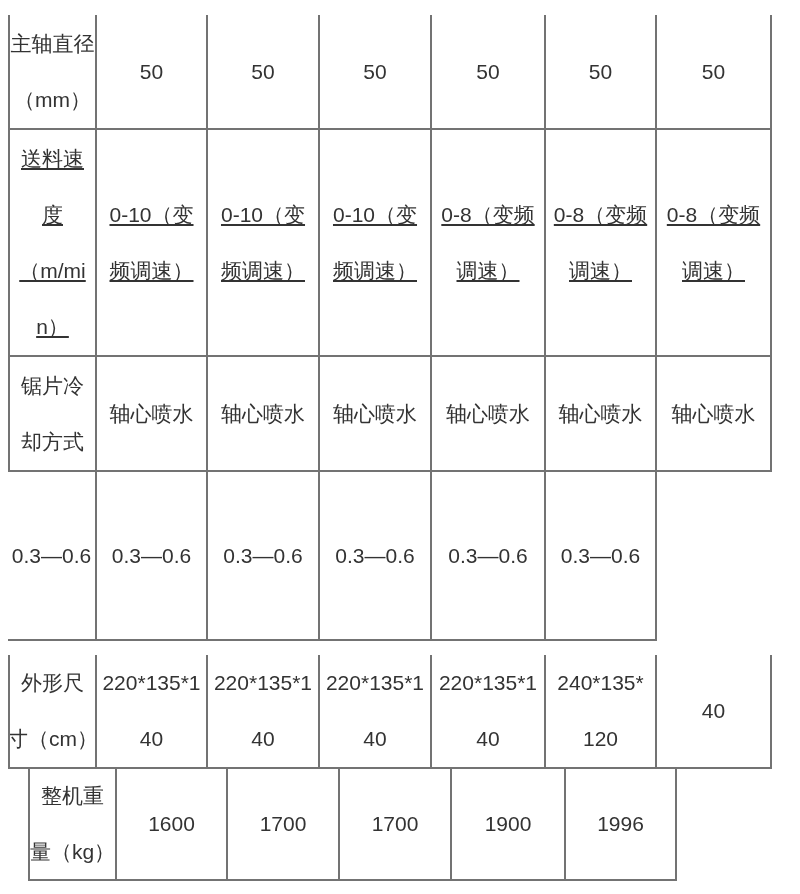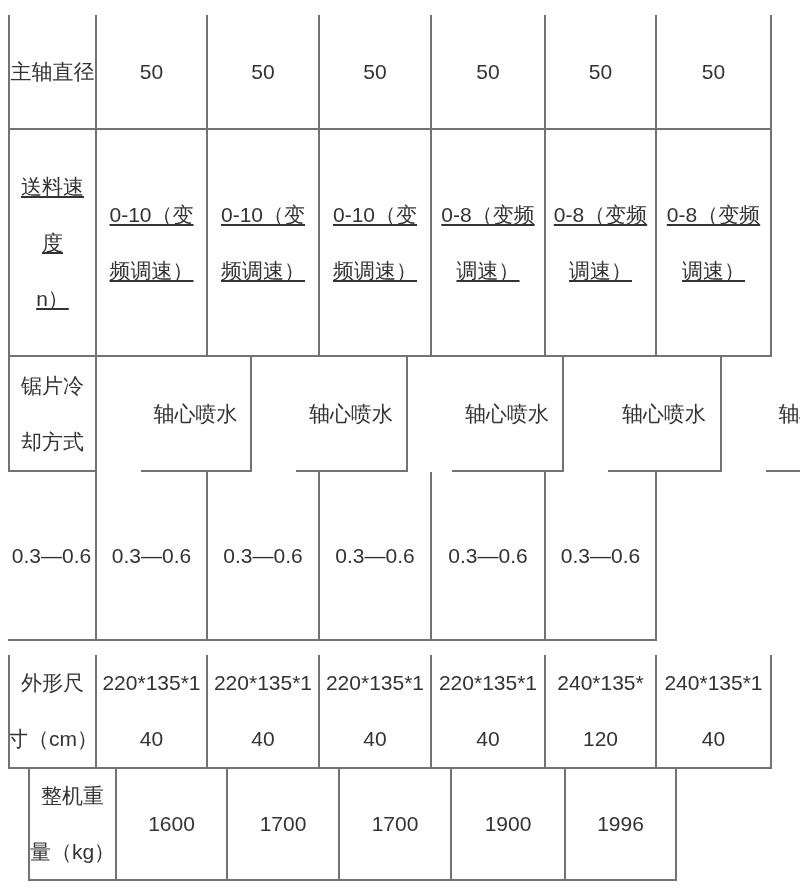--- a/index.html
+++ b/index.html
@@ -23,21 +23,21 @@
     width: 744px;
     display: flex;
     flex-direction: column;
   }
   .row {
     display: grid;
     grid-template-columns: 89px 111px 112px 112px 114px 111px 115px;
   }
   .r0 { height: 115px; }
   .r1 { height: 227px; text-decoration: underline; }
-  .r2 { height: 115px; gap: 44px; }
+  .r2 { height: 115px; }
   .r3 { height: 169px; }
   .r4 { height: 114px; margin-top: 14px; }
   .r5 { height: 112px; padding-left: 20px; }
   .cell {
     border-right: 2px solid var(--line-color);
     border-bottom: 2px solid var(--line-color);
     display: flex;
     flex-direction: column;
     align-items: center;
     justify-content: center;
@@ -55,20 +55,21 @@
   }
 </style>
 </head>
 <body>
 
 <div class="spec-table">
 
   <div class="row r0">
     <div class="cell first">
       <span class="ln">主轴直径</span>
+      <span class="ln">（mm）</span>
     </div>
     <div class="cell">
       <span class="ln">50</span>
     </div>
     <div class="cell">
       <span class="ln">50</span>
     </div>
     <div class="cell">
       <span class="ln">50</span>
     </div>
@@ -80,20 +81,21 @@
     </div>
     <div class="cell">
       <span class="ln">50</span>
     </div>
   </div>
 
   <div class="row r1">
     <div class="cell first">
       <span class="ln">送料速</span>
       <span class="ln">度</span>
+      <span class="ln">（m/mi</span>
       <span class="ln">n）</span>
     </div>
     <div class="cell">
       <span class="ln">0-10（变</span>
       <span class="ln">频调速）</span>
     </div>
     <div class="cell">
       <span class="ln">0-10（变</span>
       <span class="ln">频调速）</span>
     </div>
@@ -180,21 +182,20 @@
     </div>
     <div class="cell">
       <span class="ln">220*135*1</span>
       <span class="ln">40</span>
     </div>
     <div class="cell">
       <span class="ln">240*135*</span>
       <span class="ln">120</span>
     </div>
     <div class="cell">
-      <span class="ln">240*135*1</span>
       <span class="ln">40</span>
     </div>
   </div>
 
   <div class="row r5">
     <div class="cell first">
       <span class="ln">整机重</span>
       <span class="ln">量（kg）</span>
     </div>
     <div class="cell">

